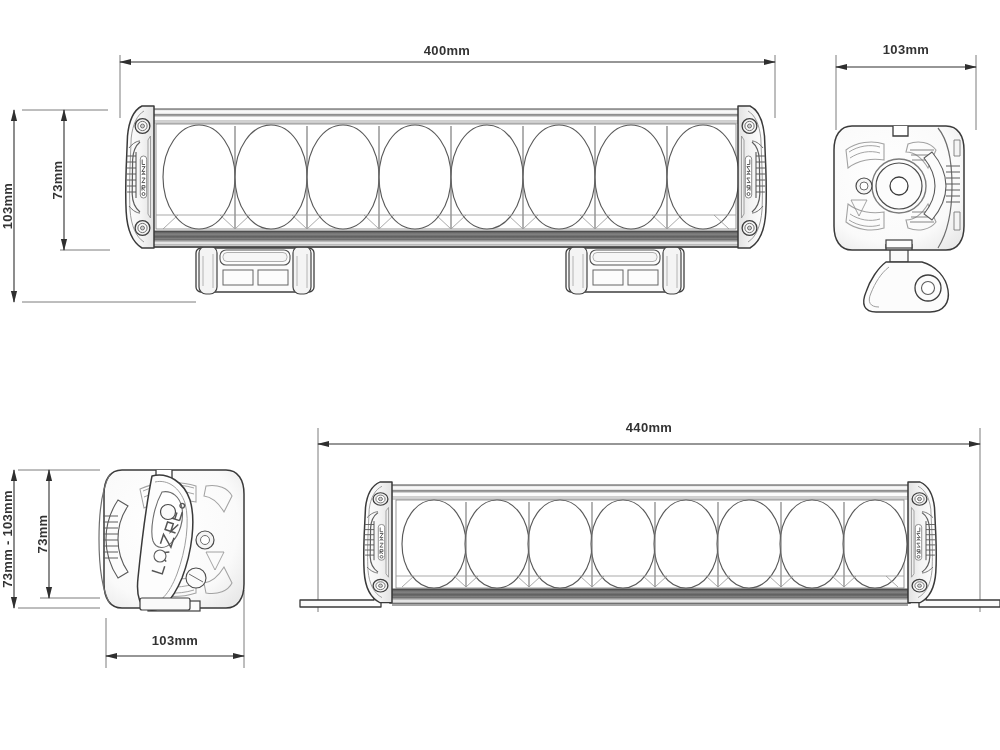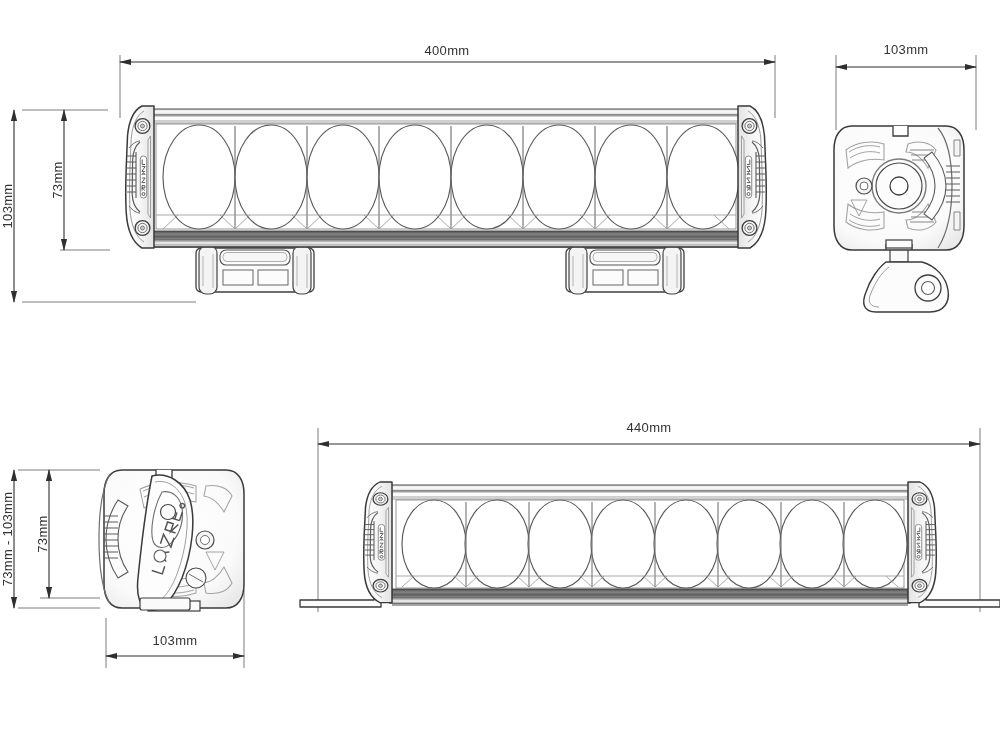--- a/index.html
+++ b/index.html
@@ -2,21 +2,21 @@
 <html><head>
 <meta charset="utf-8">
 <title>Lazer Light Bar Technical Drawing</title>
 <style>
   html,body{margin:0;padding:0;background:#ffffff;}
   body{
     width:1000px;height:750px;overflow:hidden;
     font-family:"Liberation Sans","DejaVu Sans",sans-serif;
     color:#1a1a1a;
   }
-  #sheet{position:relative;width:1000px;height:750px;background:#ffffff;}
+  #sheet{position:relative;width:1000px;height:750px;background:#ffffff;font-weight:bold;}
   svg{display:block;}
   .dimtext{
     font-family:"Liberation Sans","DejaVu Sans",sans-serif;
     font-size:13px;letter-spacing:0.3px;fill:#333333;
   }
 </style>
 </head>
 <body>
 
 <div id="sheet">

